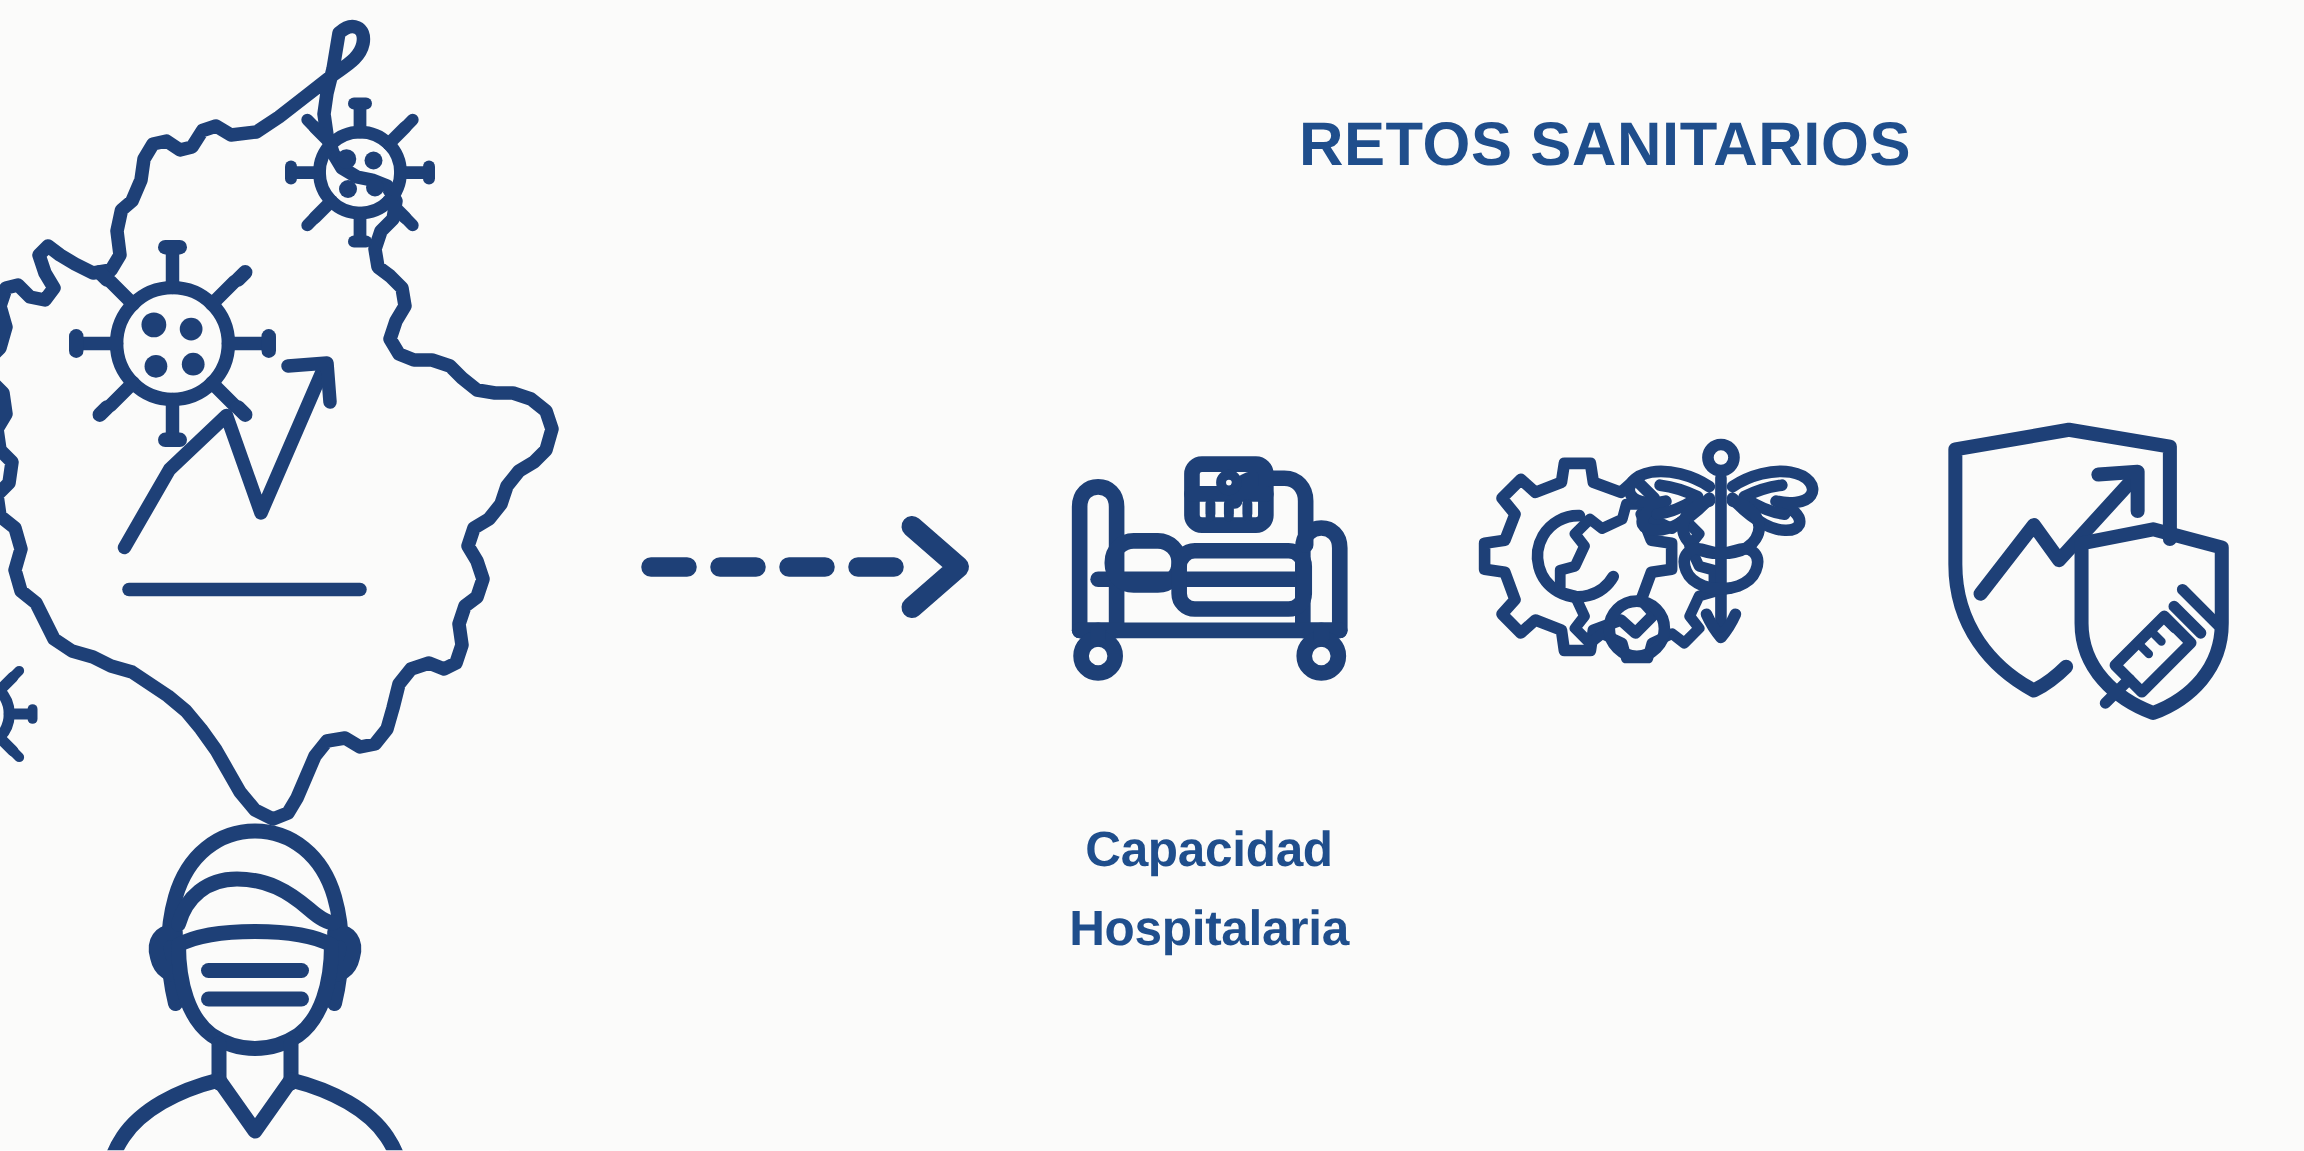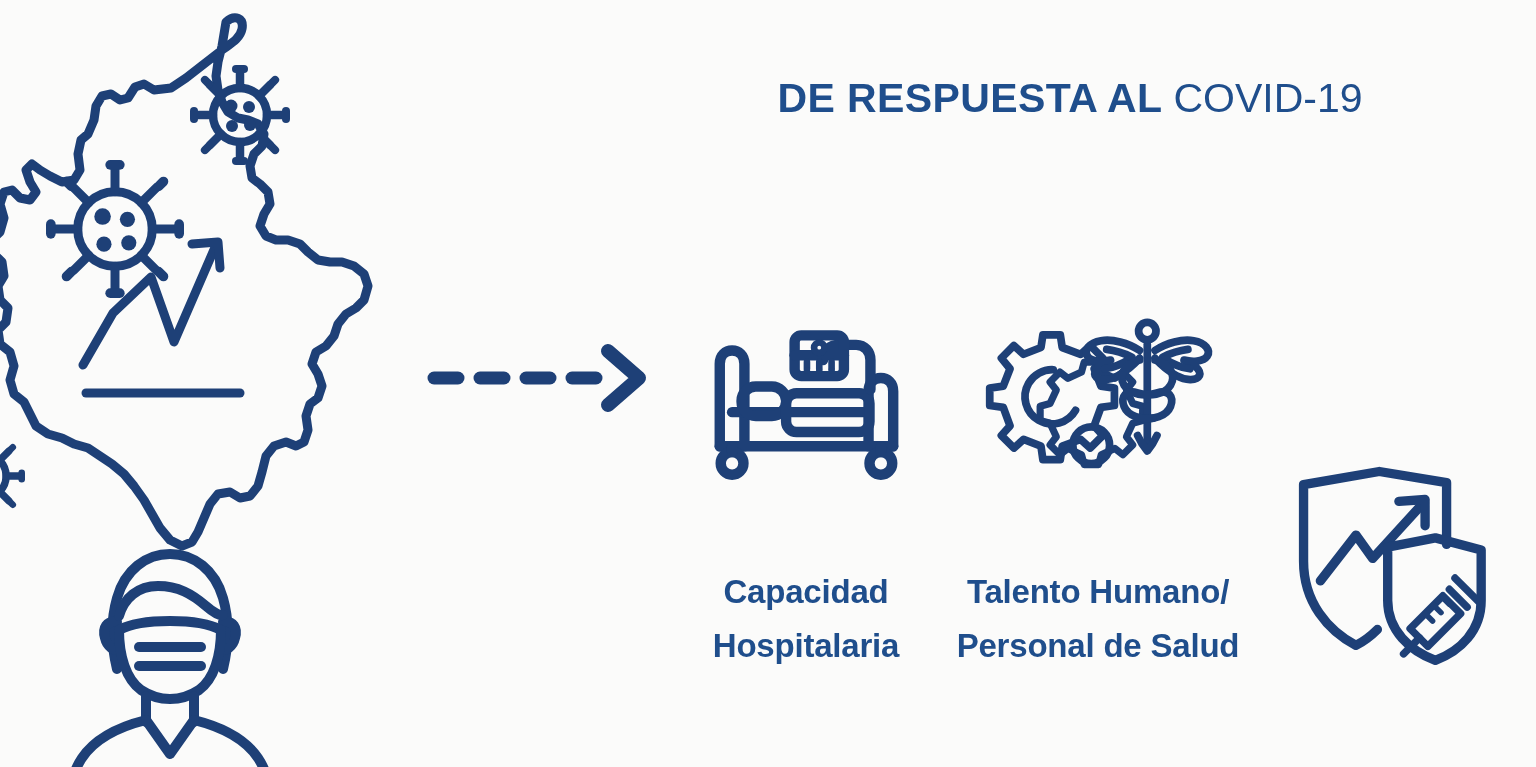--- a/index.html
+++ b/index.html
@@ -60,21 +60,21 @@
   }
 
   
   #pillars {
     position: absolute;
     left: 660px;
     top: 272px;
     width: 876px;
     height: 400px;
     display: flex;
-    align-items: flex-end;
+    align-items: flex-start;
   }
   .pillar {
     flex: 1 1 0;
     display: flex;
     flex-direction: column;
     align-items: center;
   }
   .pillar-icon {
     height: 215px;
     display: flex;
@@ -287,21 +287,21 @@
         <line x1="10" y1="40" x2="34" y2="40"></line>
         <line x1="56" y1="40" x2="80" y2="40"></line>
         <line x1="102" y1="40" x2="126" y2="40"></line>
         <line x1="148" y1="40" x2="172" y2="40"></line>
       </g>
       <path d="M 184,13 L 215,40 L 184,67" fill="none" stroke="#1e4077" stroke-width="14" stroke-linecap="round" stroke-linejoin="round"></path>
     </svg>
   </div>
 
   <div id="title-block">
-    <div class="title-line line2"><span>DE RESPUESTA AL</span> <span class="title-light">COVID-19</span></div>
+    <div class="title-line line1">RETOS SANITARIOS</div>
   </div>
 
   <div id="pillars">
 
     <div class="pillar">
       <div class="pillar-icon">
         <svg viewBox="0 0 230 210" width="218" height="199" xmlns="http://www.w3.org/2000/svg">
           <g fill="none" stroke="#1e4077" stroke-width="11" stroke-linecap="round" stroke-linejoin="round">
 
             <path d="M 24,61 C 24,52 30,47 37,47 C 44,47 50,52 50,61 L 50,148 L 24,148 Z"></path>
@@ -409,22 +409,20 @@
               C 196,116 182,120 170,118"></path>
             <path d="
               M 184,58
               C 200,62 206,74 200,84
               C 194,94 178,96 166,92
               C 154,88 148,96 152,106
               C 156,116 170,120 182,118"></path>
           </g>
         </svg>
       </div>
-      <div class="pillar-label">Talento Humano/
-Personal de Salud</div>
     </div>
 
     <div class="pillar">
       <div class="pillar-icon">
         <svg viewBox="0 0 230 215" width="215" height="201" xmlns="http://www.w3.org/2000/svg">
           <g fill="none" stroke="#1e4077" stroke-width="10" stroke-linecap="round" stroke-linejoin="round">
 
             <path d="
               M 175,86 L 175,20 L 103,8 L 22,22
               L 22,104

